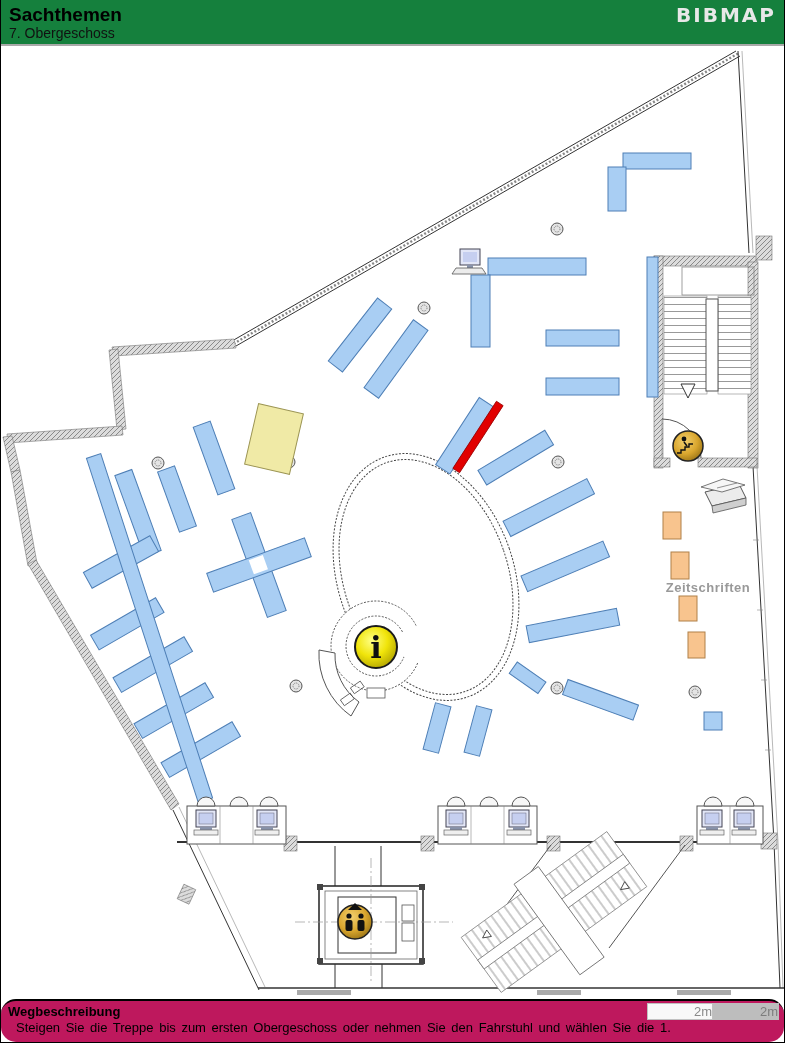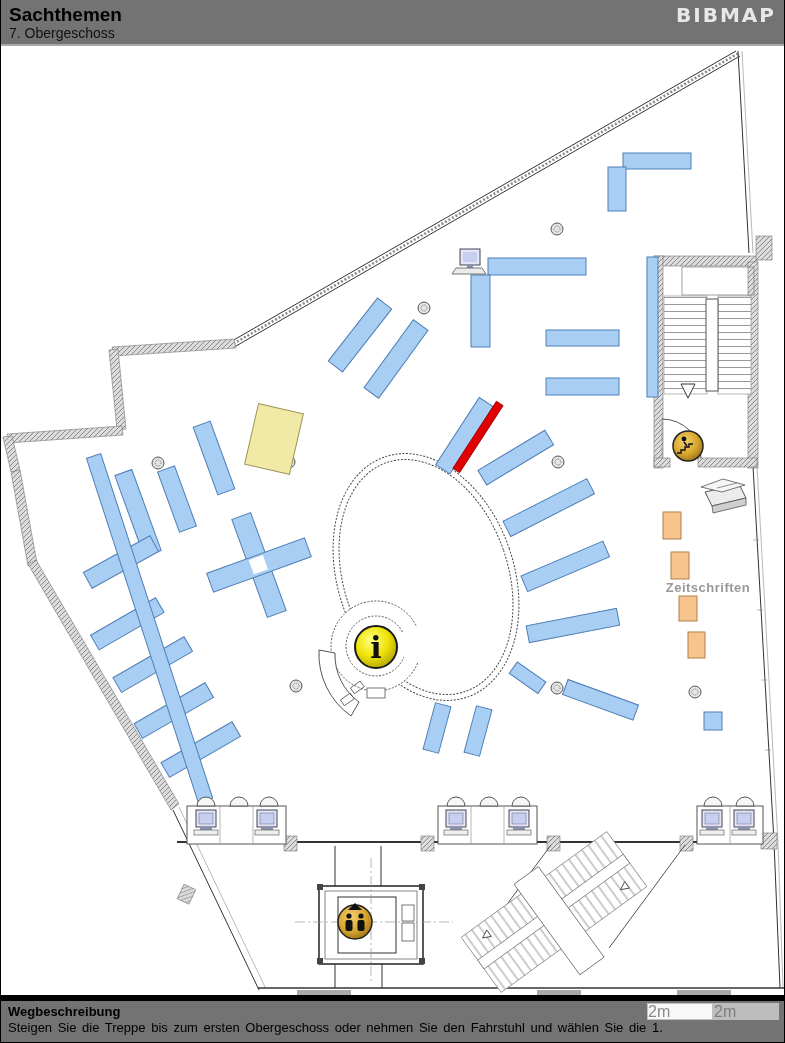--- a/index.html
+++ b/index.html
@@ -1,30 +1,30 @@
 <!DOCTYPE html>
 <html style="--shelf-blue: #A9CEF3; --shelf-blue-border: #4E7FB6; --highlight-red: #E10000; --highlight-red-border: #990000; --orange: #F8C48E; --orange-border: #B08048; --yellow: #F0EAA6; --yellow-border: #9C9554; --info-yellow: #F2E40A; --elevator-gold: #D9A62E; --label-gray: #999999; --scale-light: #F8F8F8; --scale-dark: #BDBDBD;"><head>
 <meta charset="utf-8">
 <style>
   html,body{margin:0;padding:0;background:#fff;}
   .page{position:relative;width:785px;height:1043px;background:#fff;overflow:hidden;
         border-left:1px solid #000;border-right:1px solid #000;border-bottom:1px solid #000;
         box-sizing:border-box;font-family:"Liberation Sans",sans-serif;}
-  .hdr{position:absolute;top:0;left:0;right:0;height:46px;background:#737373;z-index:5;text-align:right;}
+  .hdr{position:absolute;top:0;left:0;right:0;height:46px;background:#15803d;z-index:5;text-align:right;}
   .hdr .title{position:absolute;top:4px;left:8px;font-size:19px;font-weight:bold;color:#000;}
   .hdr .subtitle{position:absolute;top:25px;left:8px;font-size:14px;color:#111;}
   .hdr .rule{position:absolute;left:0;right:0;top:44px;height:0;border-top:2px solid #a9a9a9;}
   .logo{position:absolute;top:3px;right:8px;font-size:20px;font-weight:bold;letter-spacing:2px;
         color:#e8e8e8;font-family:"DejaVu Sans",sans-serif;}
-  .ftr{position:absolute;left:0;right:0;bottom:0;height:41px;background:#737373;z-index:5;
-       border-top:6px solid #000000;}
+  .ftr{position:absolute;left:0;right:0;bottom:0;height:41px;background:#be185d;z-index:5;
+       border-top:2px solid #000000;border-radius:15px;}
   .ftr .fh{position:absolute;top:3px;left:7px;font-size:13px;font-weight:bold;color:#000;}
-  .ftr .ft{position:absolute;top:19px;left:7px;font-size:13px;color:#000;word-spacing:2px;}
+  .ftr .ft{position:absolute;top:19px;left:15px;font-size:13px;color:#000;word-spacing:2px;}
   .scalebar{position:absolute;top:2px;right:5px;height:15px;z-index:6;display:flex;}
-  .scaleseg{width:64px;height:15px;font-size:16px;color:#8a8a8a;text-align:left;line-height:15px;}
+  .scaleseg{width:64px;height:15px;font-size:13px;color:#8a8a8a;text-align:right;line-height:15px;}
   .seg1{background:var(--scale-light);border:1px solid #c0c0c0;}
   .seg2{background:var(--scale-dark);border:1px solid var(--scale-dark);color:#7d7d7d;}
   svg{position:absolute;top:0;left:0;}
   .shelf{fill:var(--shelf-blue);stroke:var(--shelf-blue-border);stroke-width:1;}
   .shelf-red{fill:var(--highlight-red);stroke:var(--highlight-red-border);stroke-width:0.8;}
   .shelf-orange{fill:var(--orange);stroke:var(--orange-border);stroke-width:1;}
   .shelf-yellow{fill:var(--yellow);stroke:var(--yellow-border);stroke-width:1;}
   .wall{fill:url(#p-hatch);stroke:#777;stroke-width:0.6;}
   .wline{stroke:#333;stroke-width:1;fill:none;}
   .thin{stroke:#888;stroke-width:0.6;fill:none;}

